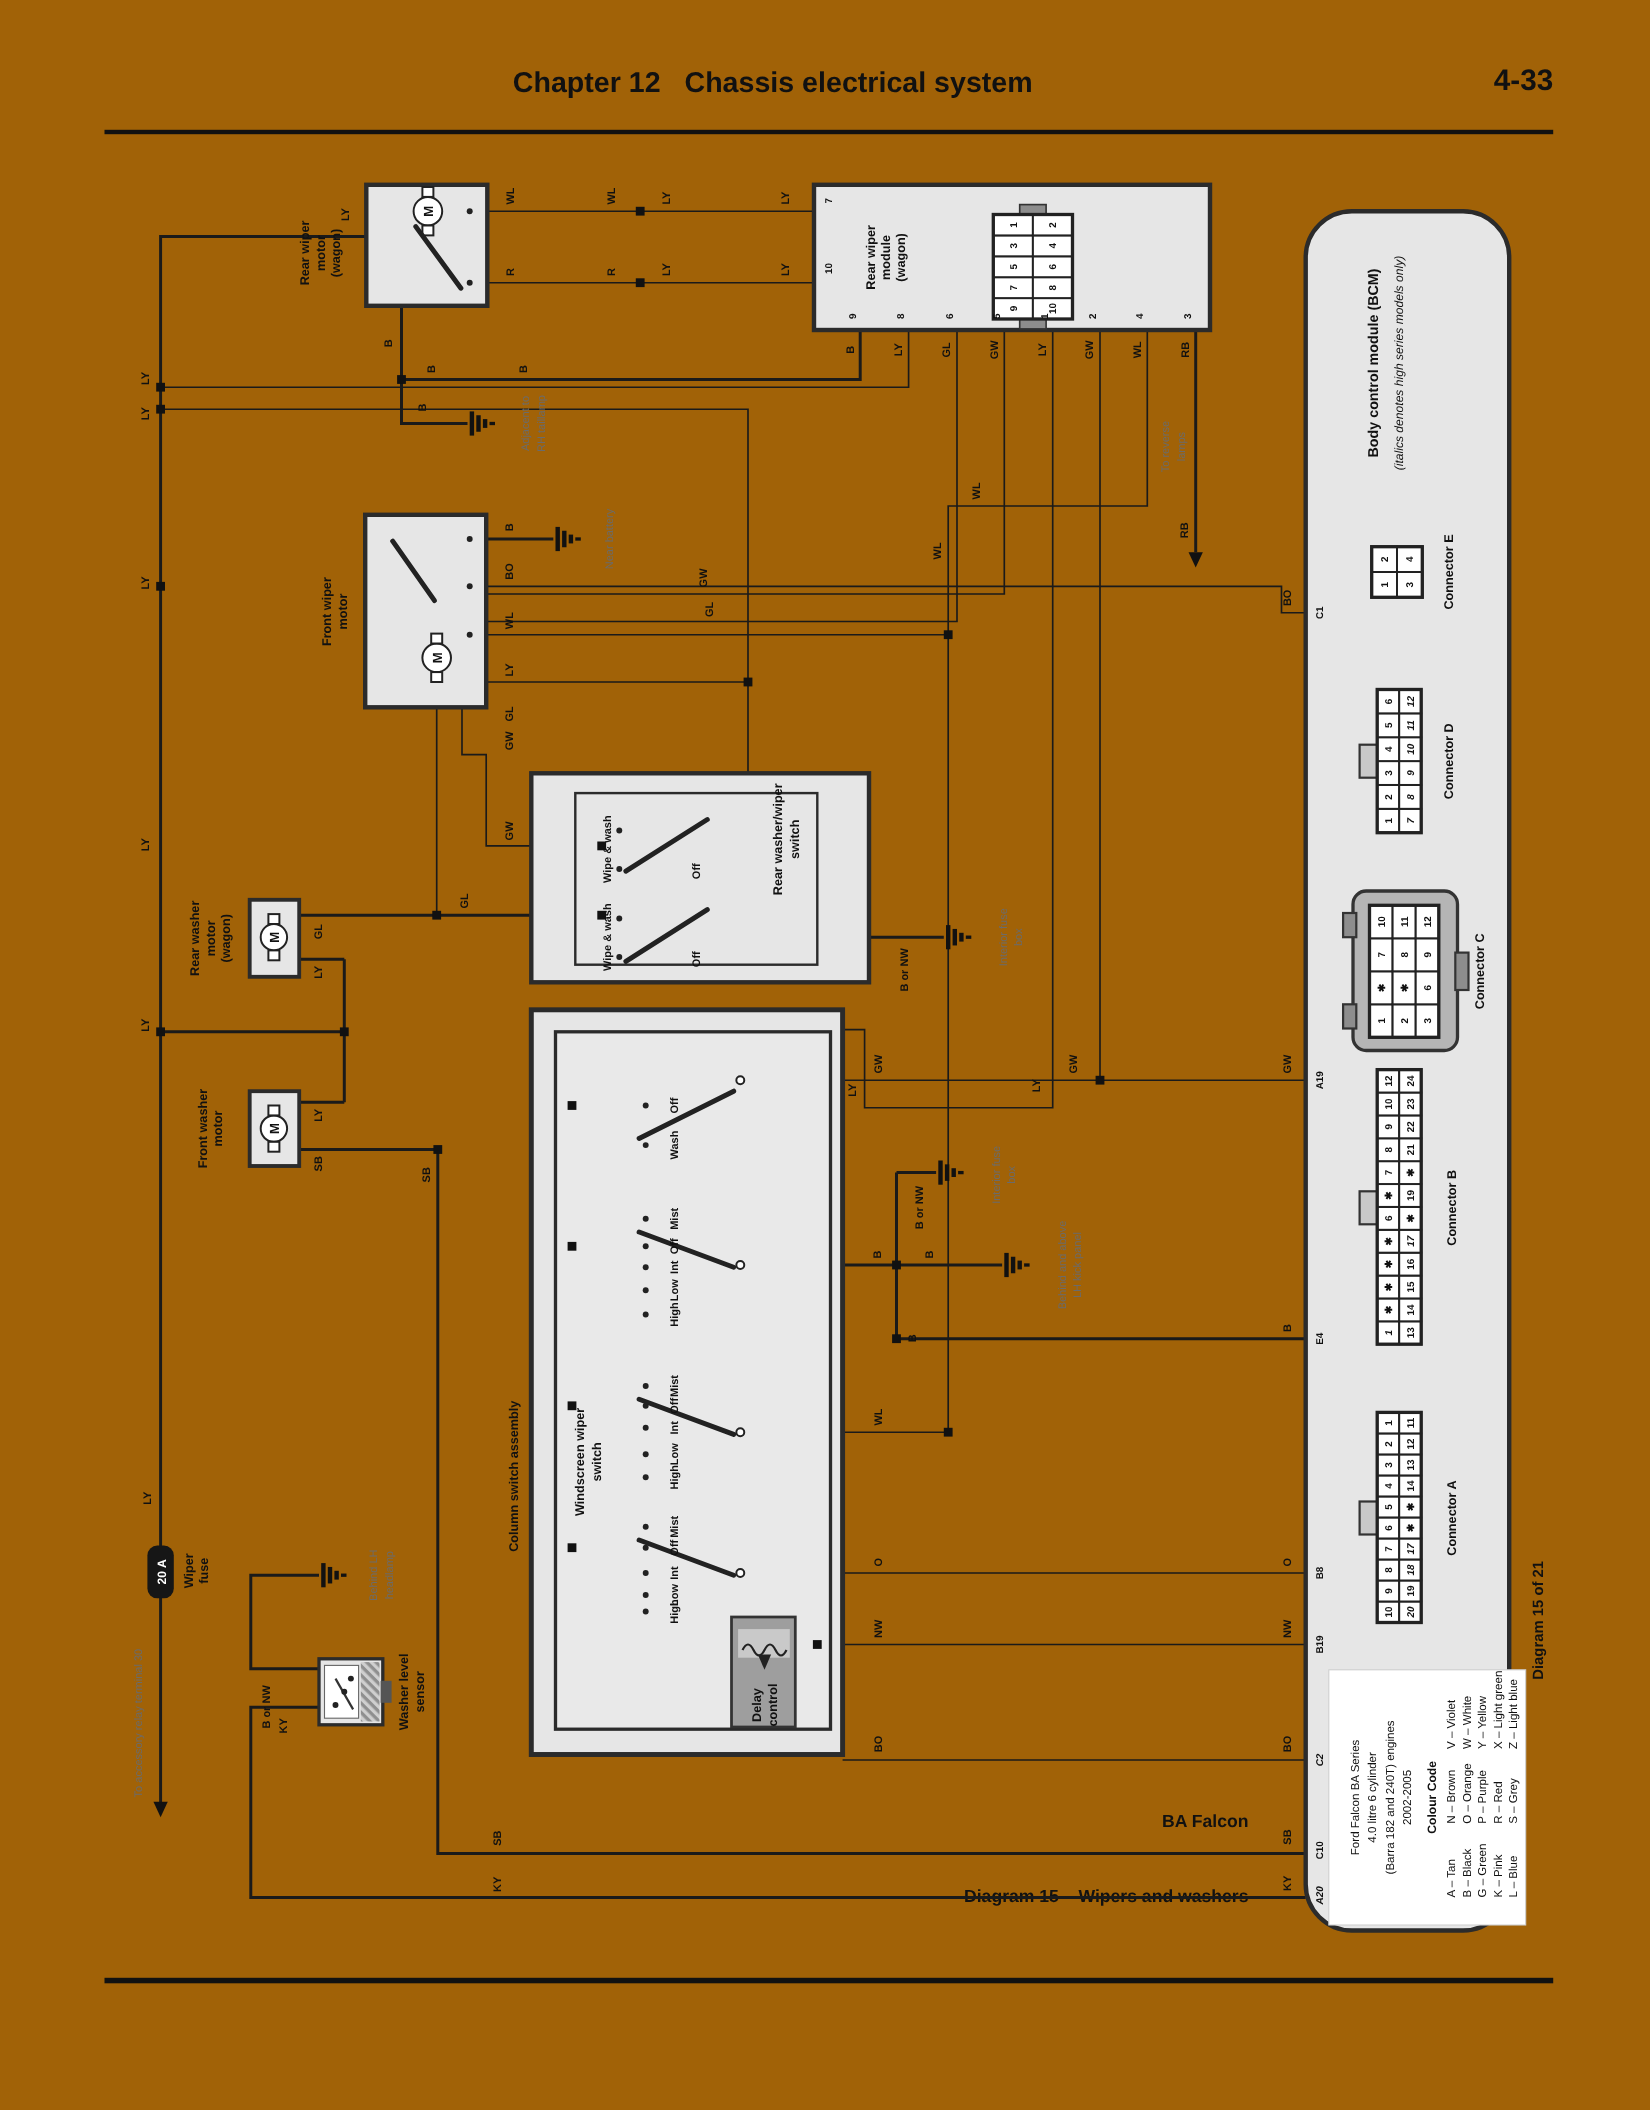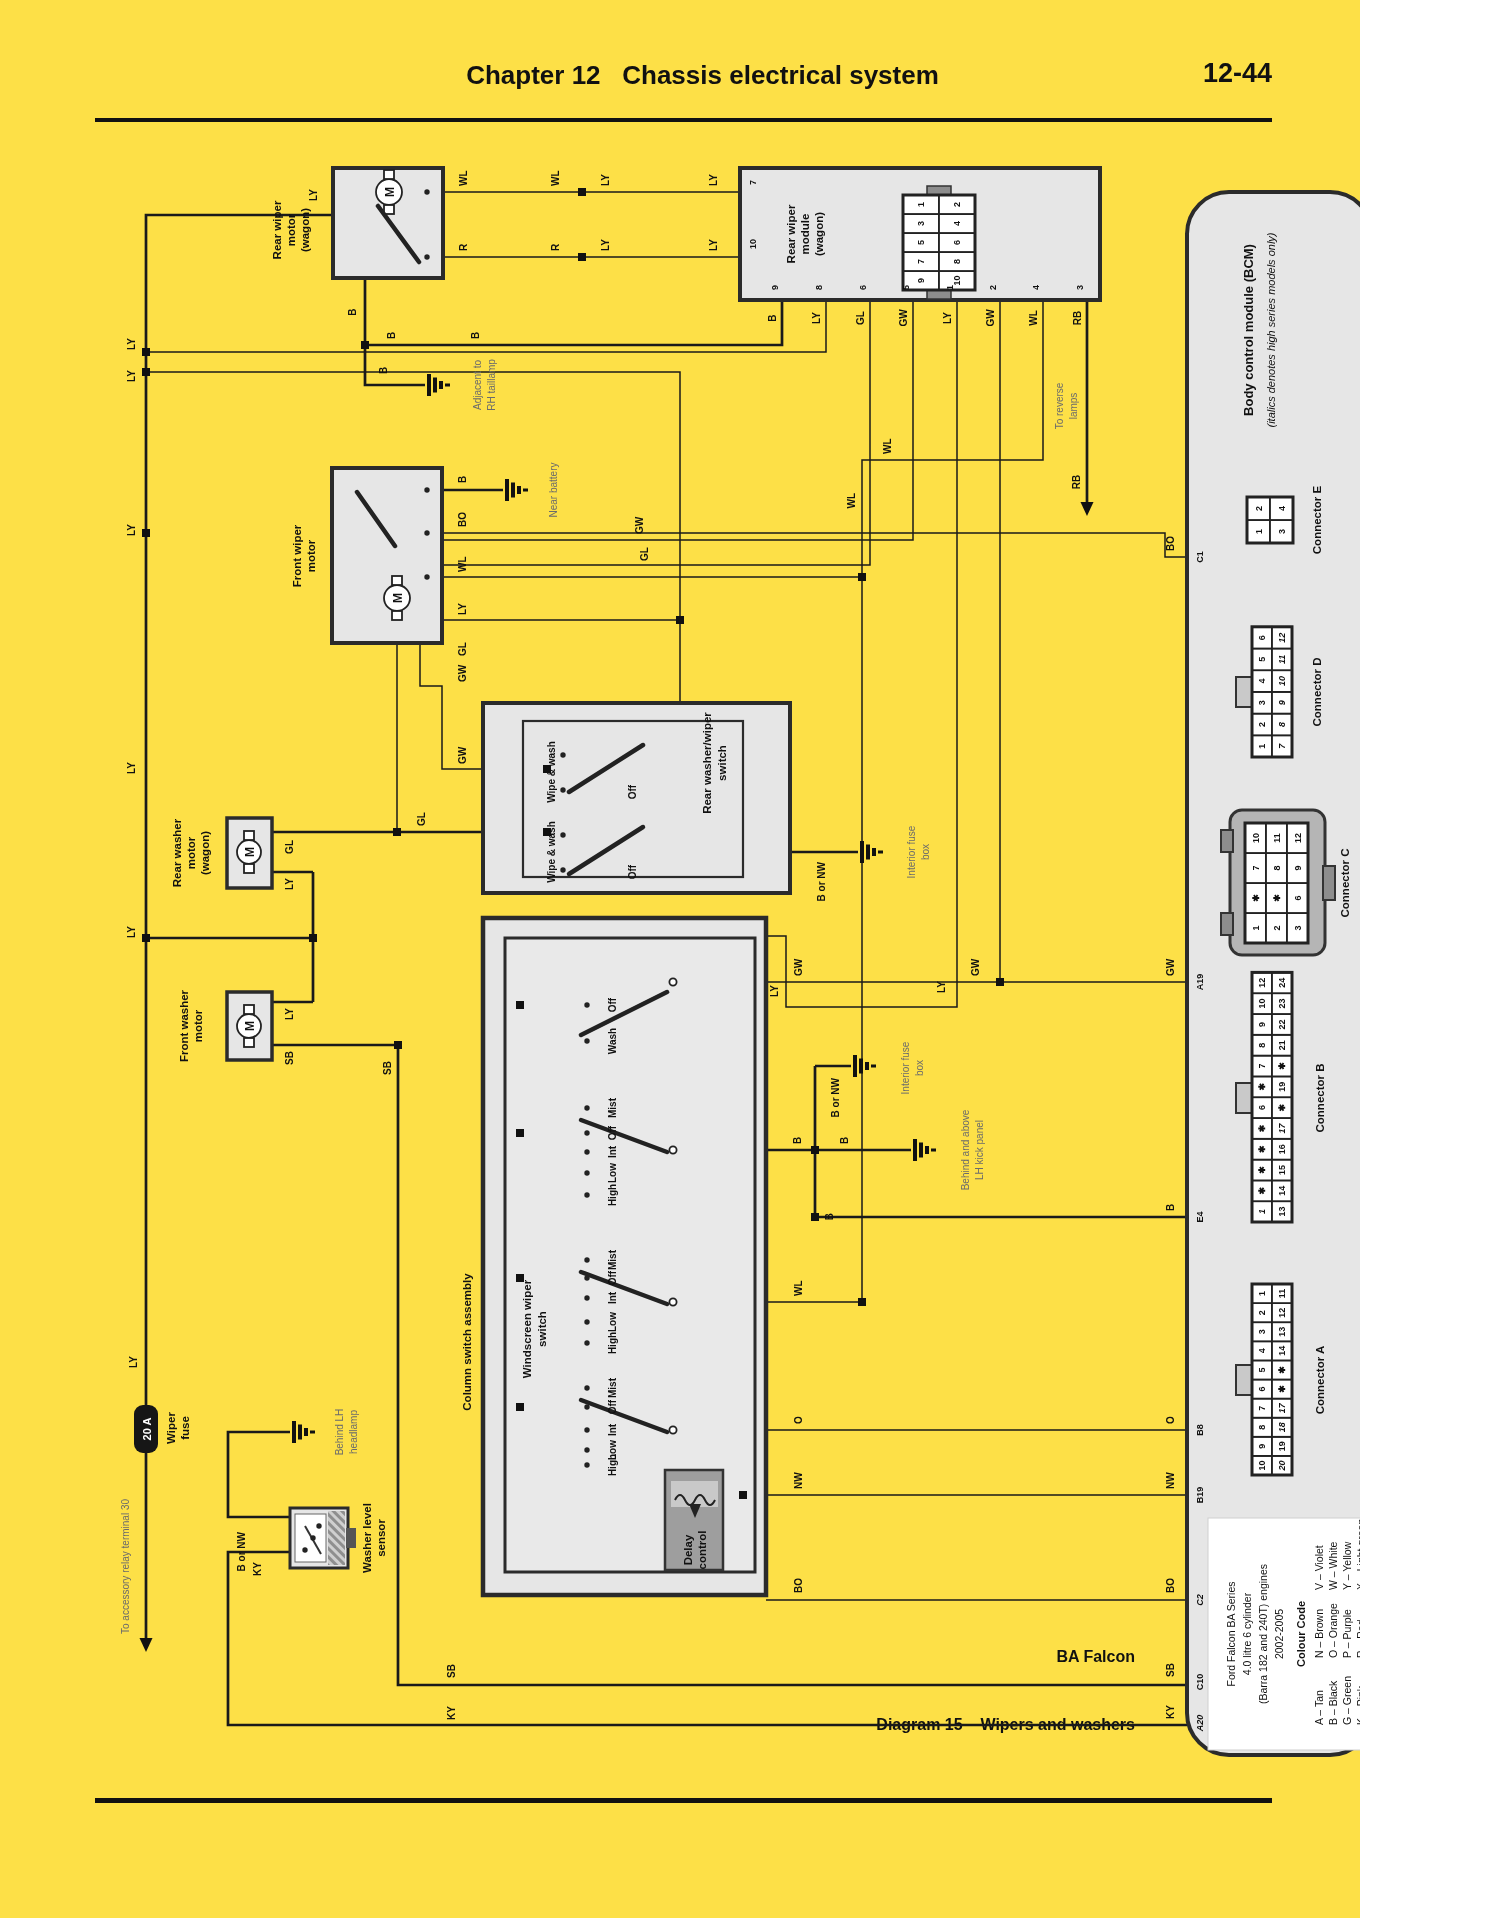--- a/index.html
+++ b/index.html
@@ -1,16 +1,16 @@
 <!DOCTYPE html>
 <html><head>
 <meta charset="utf-8">
 <style>
   html,body{margin:0;padding:0;background:#fff;}
-  #page{position:relative;width:1360px;height:1918px;background:#fde047;overflow:hidden;
+  #page{position:relative;width:1500px;height:1918px;background:#a16207;overflow:hidden;
         font-family:"Liberation Sans",sans-serif;}
   .hdr{position:absolute;top:60px;left:95px;width:1215px;text-align:center;
        font-size:26px;font-weight:bold;color:#111;white-space:pre;}
   .pageno{position:absolute;top:58px;right:88px;font-size:27px;font-weight:bold;color:#111;}
   .rule{position:absolute;left:95px;right:88px;background:#111;}
   #rule-top{top:118px;height:4px;}
   #rule-bottom{top:1798px;height:5px;}
   .ftitle{position:absolute;left:95px;width:1040px;text-align:right;font-weight:bold;
           font-size:16px;color:#111;}
   #ftitle1{top:1716px;} #ftitle2{top:1648px;}
@@ -39,21 +39,21 @@
   .jct{fill:#111;}
   .dot{fill:#222;}
   .oc{fill:#fff;stroke:#222;stroke-width:1.8;}
   .cellrect{fill:#fff;stroke:#222;stroke-width:1.8;}
 </style>
 </head>
 <body>
 
 <div id="page">
   <div class="hdr">Chapter 12   Chassis electrical system</div>
-  <div class="pageno">12-44</div>
+  <div class="pageno">4-33</div>
   <div class="rule" id="rule-top"></div>
   <div class="rule" id="rule-bottom"></div>
   <div class="ftitle" id="ftitle1">Diagram 15 – Wipers and washers</div>
   <div class="ftitle" id="ftitle2">BA Falcon</div>
 
   <div id="rot">
     <svg id="diagram-svg" width="1760" height="1320" viewBox="0 0 1760 1320">
       <defs>
         <g id="gnd">
           <rect x="-11" y="0" width="22" height="4"></rect>

